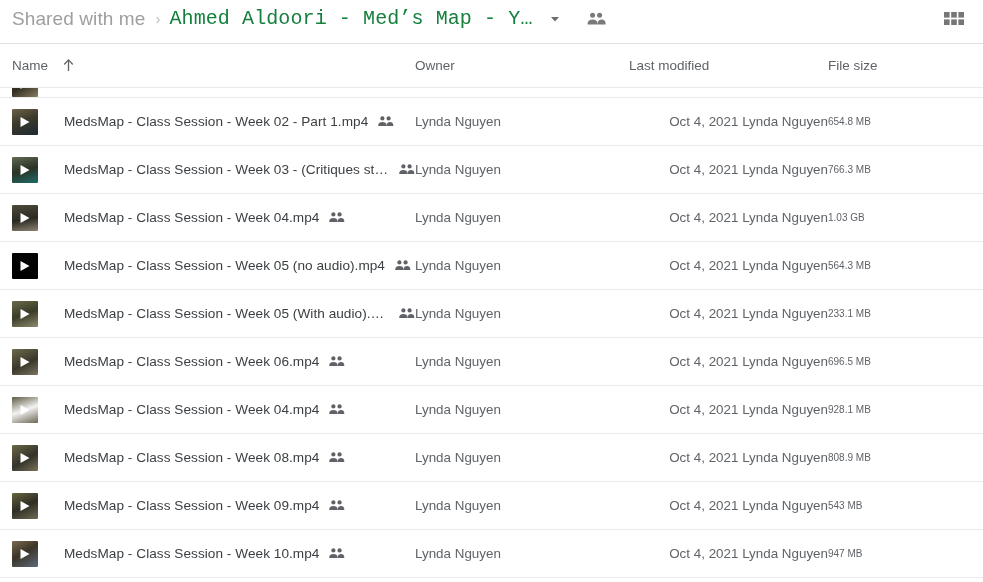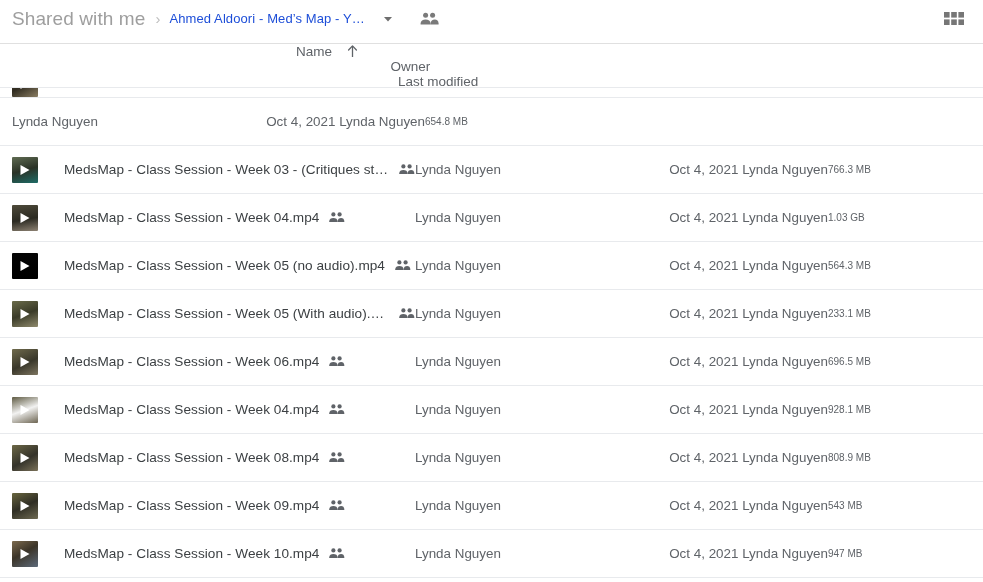--- a/index.html
+++ b/index.html
@@ -27,24 +27,25 @@
     white-space: nowrap;
   }
   .crumb-sep {
     margin: 0 9px 0 10px;
     color: #bdbdbd;
     font-size: 15px;
     display: inline-flex;
     align-items: center;
   }
   .crumb-current {
-    font-size: 13px;
-    color: #1d4ed8;
+    font-size: 20px;
+    color: #15803d;
     white-space: nowrap;
     letter-spacing: .1px;
+    font-family: Liberation Mono, monospace;
   }
   .crumb-caret {
     margin-left: 12px;
     display: inline-flex;
     align-items: center;
     justify-content: center;
     width: 22px; height: 22px;
   }
   .crumb-caret svg { display: block; }
   .header-share {
@@ -64,21 +65,20 @@
 
   
   .colheads {
     display: flex;
     align-items: center;
     height: 44px;
     padding-left: 12px;
     border-bottom: 1px solid #e8eaed;
     color: #5f6368;
     font-size: 13.5px;
-    flex-direction: column;
   }
   .ch-name  { width: 403px; display: flex; align-items: center; }
   .ch-owner { width: 214px; }
   .ch-mod   { width: 199px; }
   .ch-size  { flex: 1; }
   .sort-arrow {
     margin-left: 14px;
     display: inline-flex;
     align-items: center;
     color: #5f6368;
@@ -223,20 +223,34 @@
   <div class="row clipped">
     <div class="cell-name">
       <div class="thumb" id="clipped-thumb" style="background: linear-gradient(150deg, rgb(107, 95, 68) 0%, rgb(47, 43, 32) 50%, rgb(138, 125, 98) 100%);">
         <span class="play"></span>
       </div>
     </div>
   </div>
 
   <div id="rows-container">
   <div class="row">
+    <div class="cell-name">
+      <div class="thumb" style="background: linear-gradient(160deg, rgb(107, 97, 71) 0%, rgb(60, 58, 44) 45%, rgb(29, 42, 51) 100%);">
+        <span class="play"></span>
+      </div>
+      <span class="fname">MedsMap - Class Session - Week 02 - Part 1.mp4</span>
+      <span class="shared-icon">
+        <svg width="17" height="13" viewBox="0 0 17 13" aria-hidden="true">
+          <circle cx="5.4" cy="3.4" r="2.1" fill="#5f6368"></circle>
+          <circle cx="11.6" cy="3.4" r="2.1" fill="#5f6368"></circle>
+          <path d="M1.2 10.3c0-2.2 1.9-3.4 4.2-3.4s4.2 1.2 4.2 3.4v.8H1.2z" fill="#5f6368"></path>
+          <path d="M9.6 10.3c0-2.2 1.6-3.4 3.5-3.4 1.8 0 3.2 1.2 3.2 3.4v.8H9.6z" fill="#5f6368"></path>
+        </svg>
+      </span>
+    </div>
     <div class="cell-owner">Lynda Nguyen</div>
     <div class="cell-mod">Oct 4, 2021 Lynda Nguyen</div>
     <div class="cell-size">654.8 MB</div>
   </div>
 
   <div class="row">
     <div class="cell-name">
       <div class="thumb" style="background: linear-gradient(165deg, rgb(95, 107, 82) 0%, rgb(42, 50, 38) 50%, rgb(30, 107, 102) 100%);">
         <span class="play"></span>
       </div>

